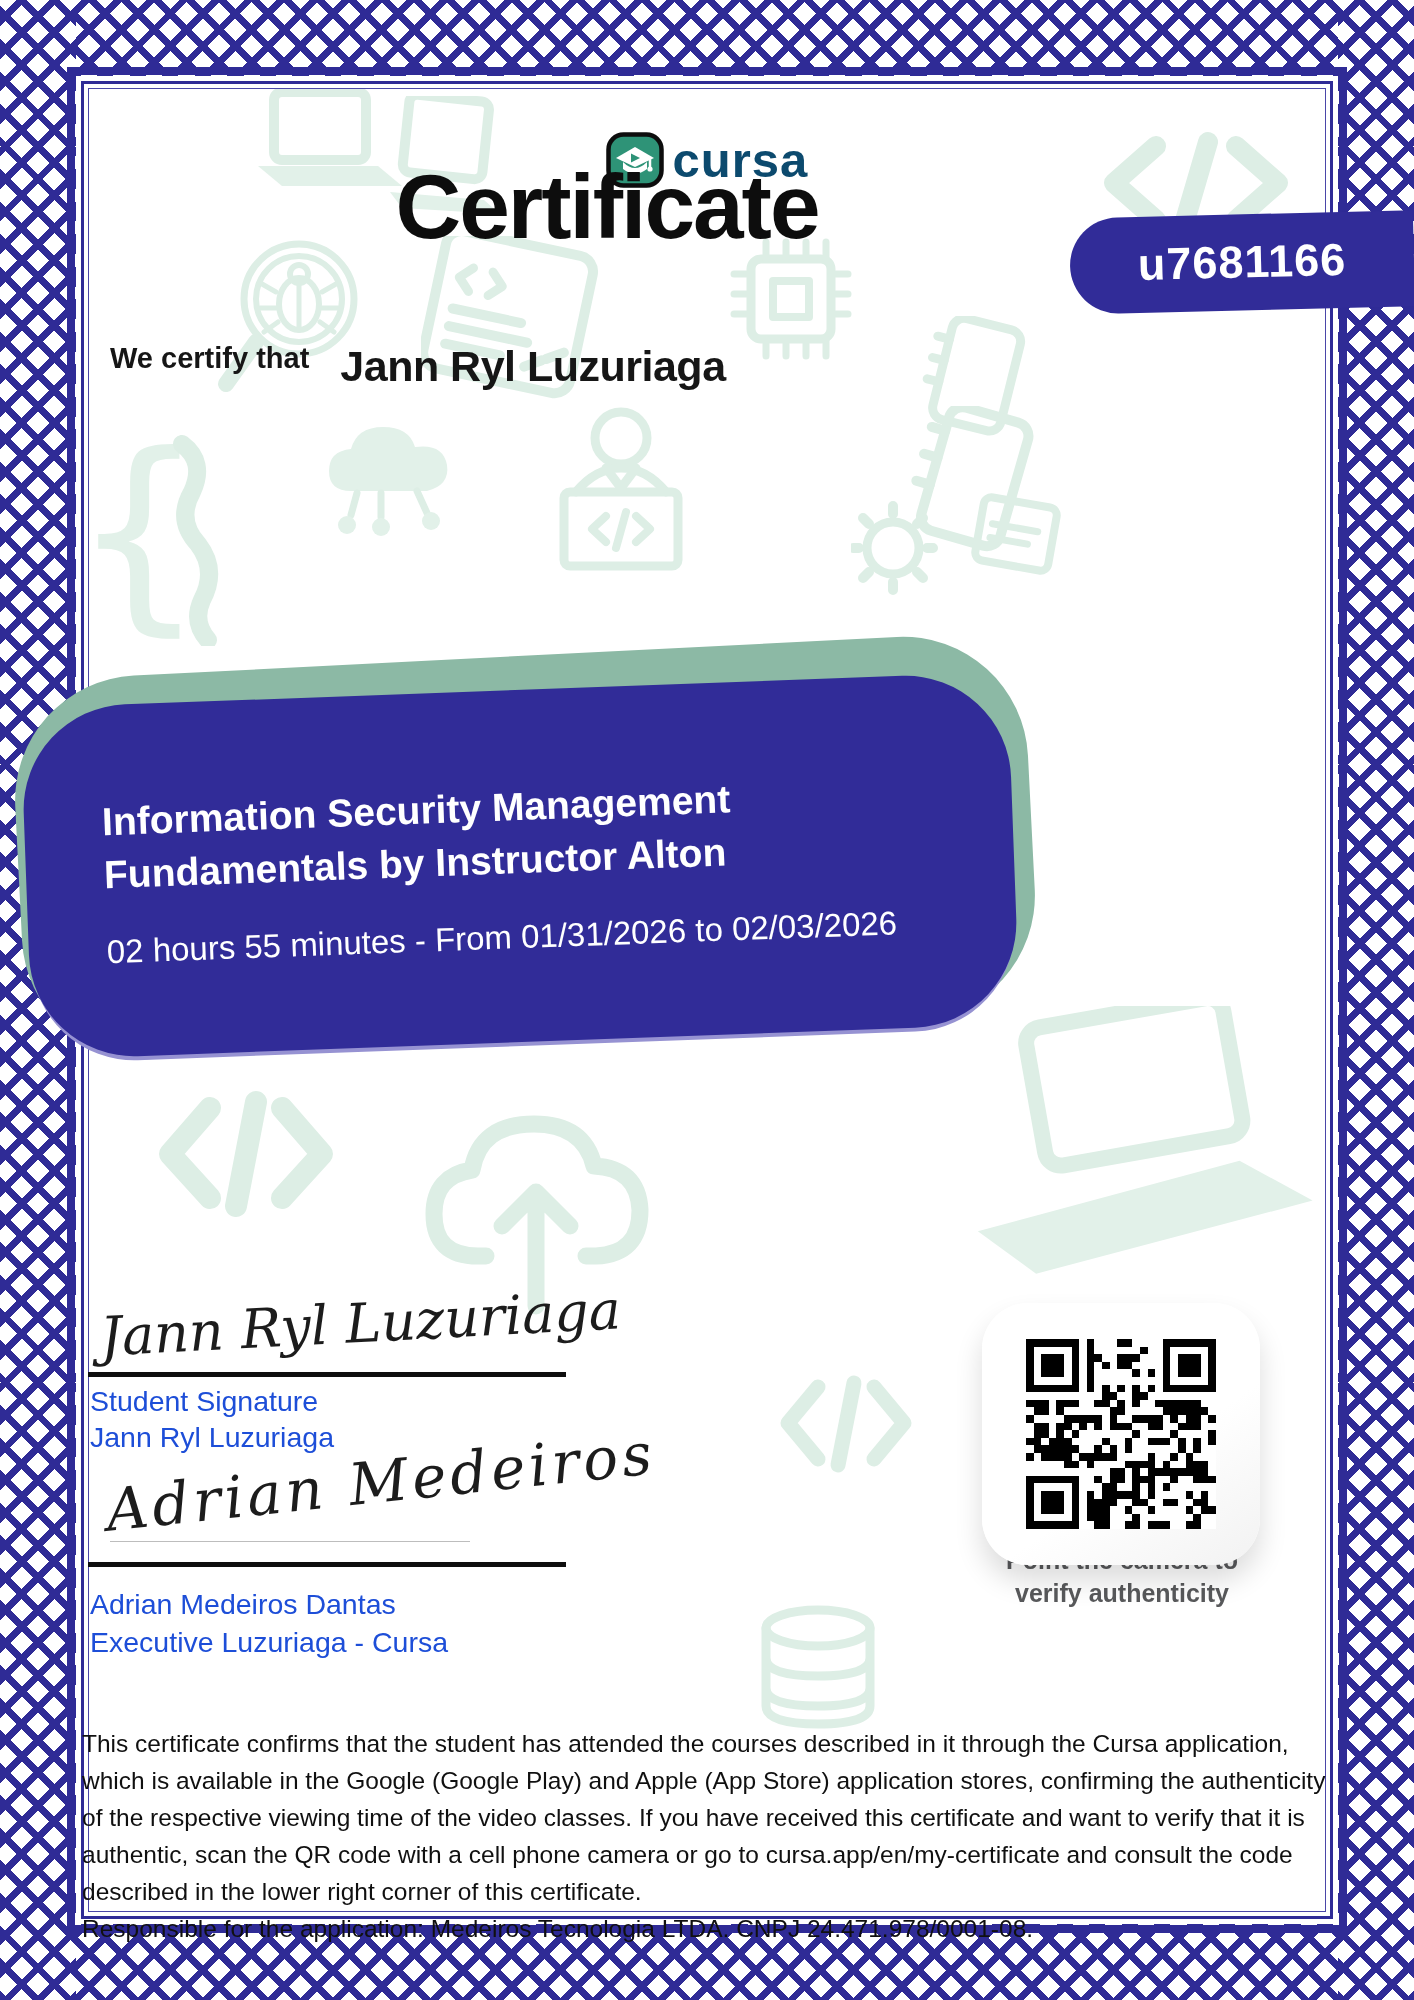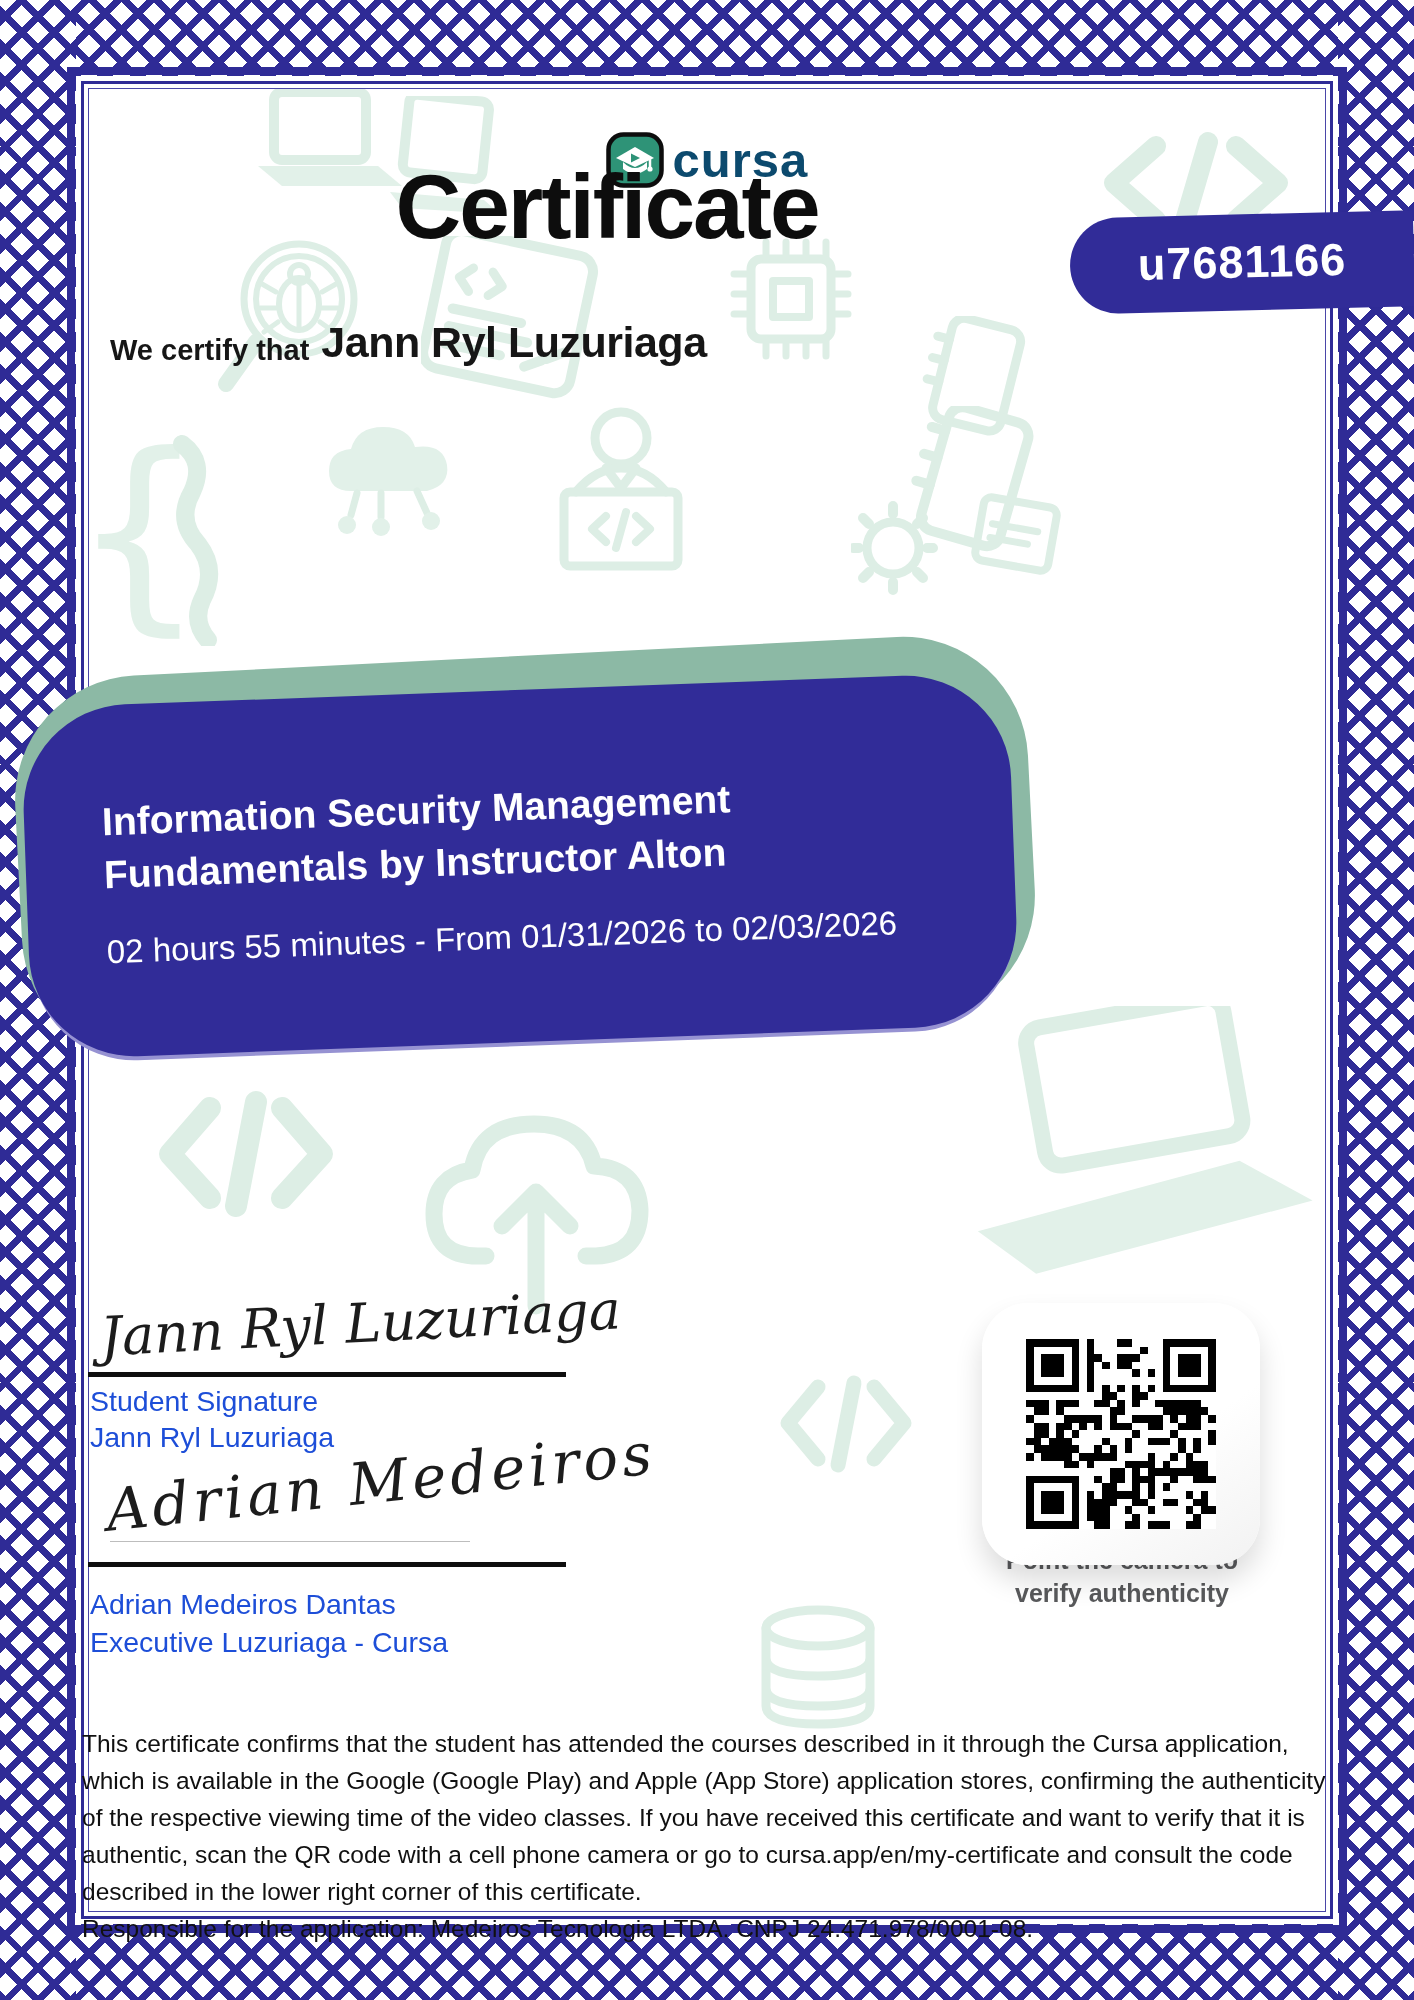--- a/index.html
+++ b/index.html
@@ -37,21 +37,21 @@
     transform:translateX(-100px); font-size:91px; font-weight:900; letter-spacing:-2px;
     color:#0d0d0d; z-index:3; }
   .badge { position:absolute; top:211px; right:0; width:344px; height:96px;
     background:#312c98; border-radius:50px 0 0 50px; display:flex; align-items:center;
     justify-content:center; transform:rotate(-1.4deg); transform-origin:90% 50%;
     z-index:6; }
   .badge span { color:#fff; font-size:45px; font-weight:700; letter-spacing:1px; }
 
   
   .intro { position:absolute; left:110px; top:318px; z-index:3; }
-  .intro-line1 { display:flex; align-items:flex-end; gap:12px; }
+  .intro-line1 { display:flex; align-items:flex-start; gap:31px;margin-top:24px; }
   .certify { font-size:29px; font-weight:600; }
   .student { font-size:43px; font-weight:800; letter-spacing:-0.5px; }
   .intro-line2 { margin-top:12px; font-size:30px; font-weight:700; }
 
   
   .course-wrap { position:absolute; left:26px; top:690px; width:988px; height:352px; z-index:4; }
   .course-sage { position:absolute; left:-8px; right:-18px; top:-34px; bottom:2px;
     background:#8cb9a5; border-radius:125px; transform:rotate(-2.9deg); }
   .course-navy { position:absolute; inset:0; background:#312c98; border-radius:105px;
     transform:rotate(-2.1deg); box-shadow:0 6px 0 -2px #9692d2; }

